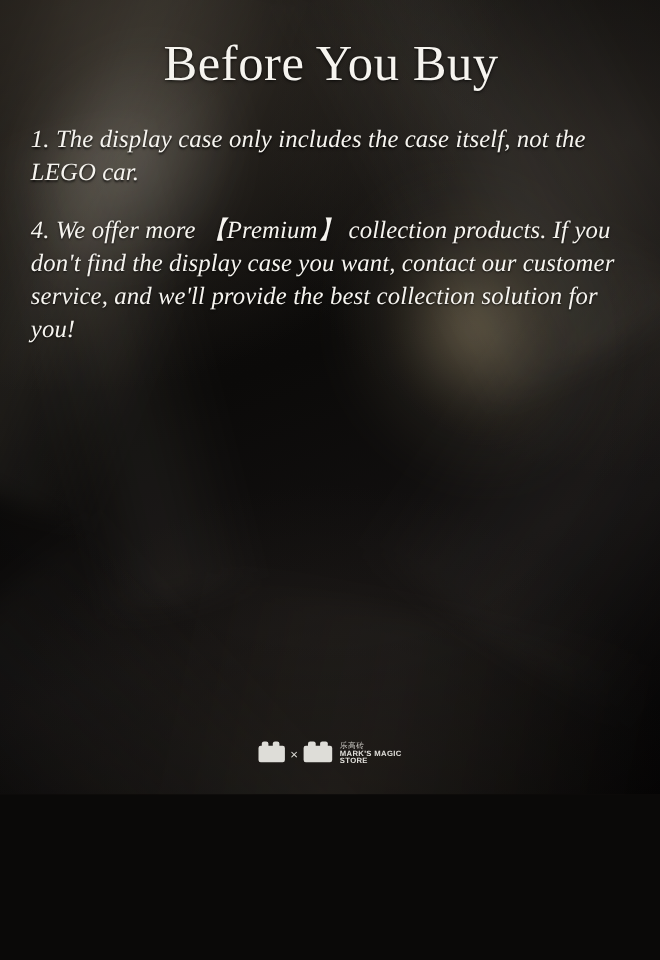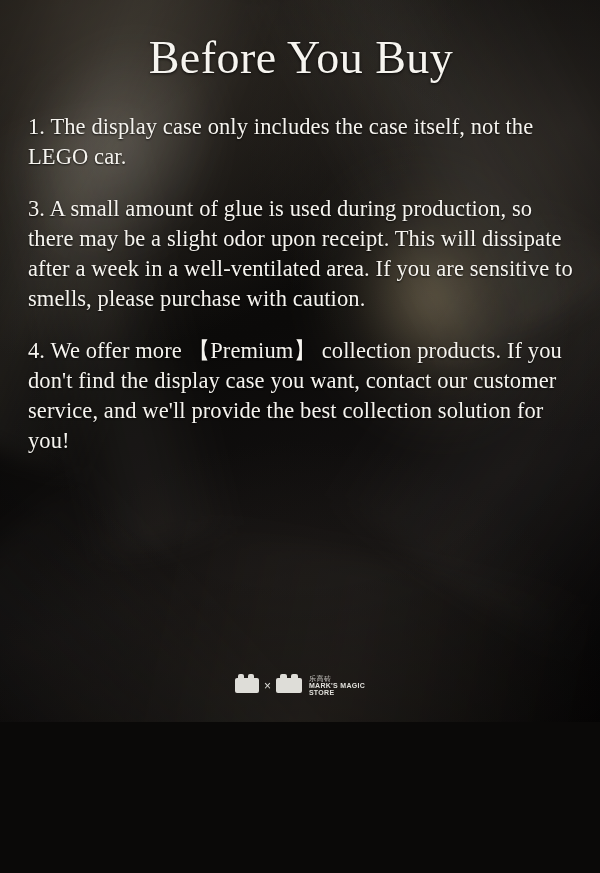--- a/index.html
+++ b/index.html
@@ -76,20 +76,21 @@
     font-size: 46px;
     line-height: 1.05;
     font-weight: 400;
     text-align: center;
     letter-spacing: 0.5px;
     margin: 6px 0 30px 0;
     text-shadow: 0 1px 3px rgba(0,0,0,0.8);
   }
   .items {
     padding: 0 2px;
+    font-style: italic;
   }
   .item {
     font-size: 22.5px;
     line-height: 1.33;
     margin: 0 0 22px 0;
     text-shadow: 0 1px 2px rgba(0,0,0,0.75);
     letter-spacing: 0.1px;
   }
   .item:last-child { margin-bottom: 0; margin-top: 20px; }
 
@@ -198,21 +199,20 @@
   <div class="fold f5"></div>
   <div class="fold f6"></div>
   <div class="sheen"></div>
   <div class="sheen s2"></div>
   <div class="vignette"></div>
 
   <div class="content">
     <h1 class="title">Before You Buy</h1>
     <div class="items">
       <p class="item">1.  The display case only includes the case itself, not the LEGO car.</p>
-      <p class="item">3. A small amount of glue is used during production, so there may be a slight odor upon receipt. This will dissipate after a week in a well-ventilated area. If you are sensitive to smells, please purchase with caution.</p>
       <p class="item">4. We offer more 【Premium】 collection products. If you don't find the display case you want, contact our customer service, and we'll provide the best collection solution for you!</p>
     </div>
   </div>
 
   <div class="footer">
     <div class="logo-mark">
       <span class="logo-block"></span>
       <span class="logo-x">×</span>
       <span class="logo-wordmark"></span>
     </div>

